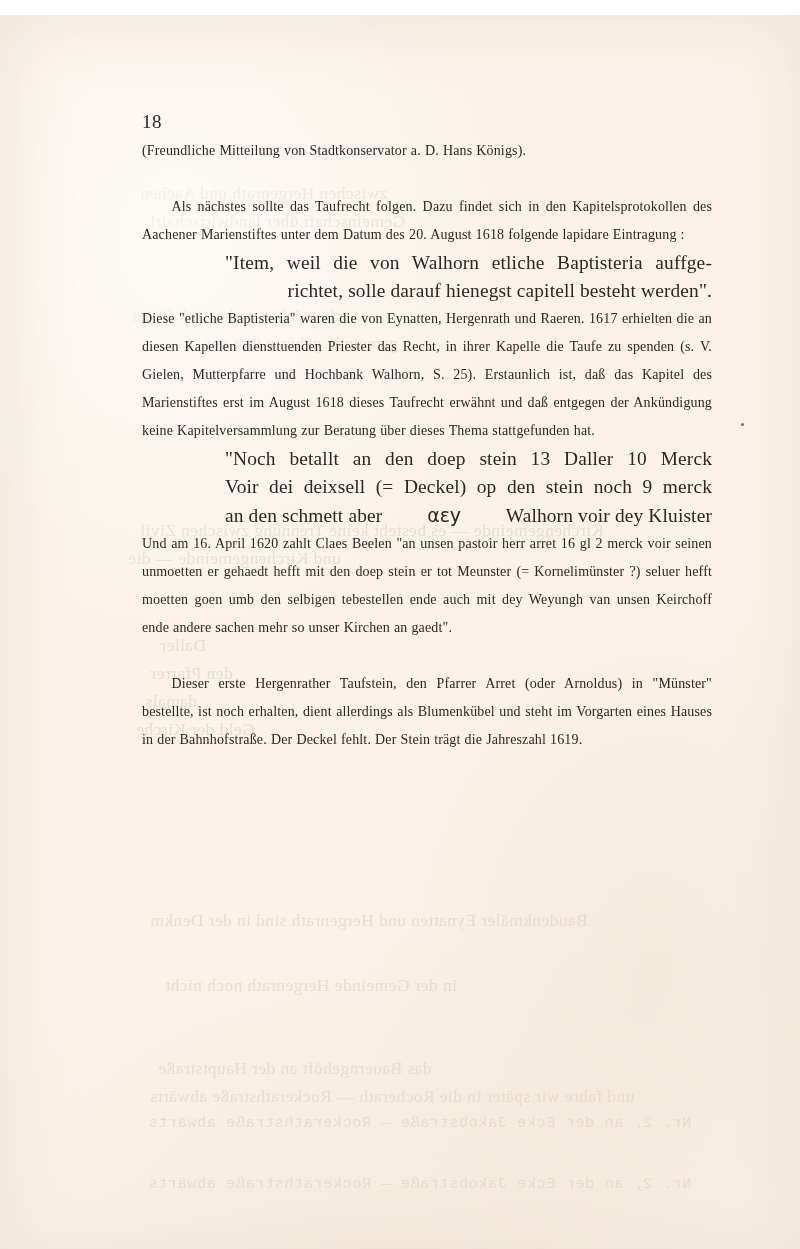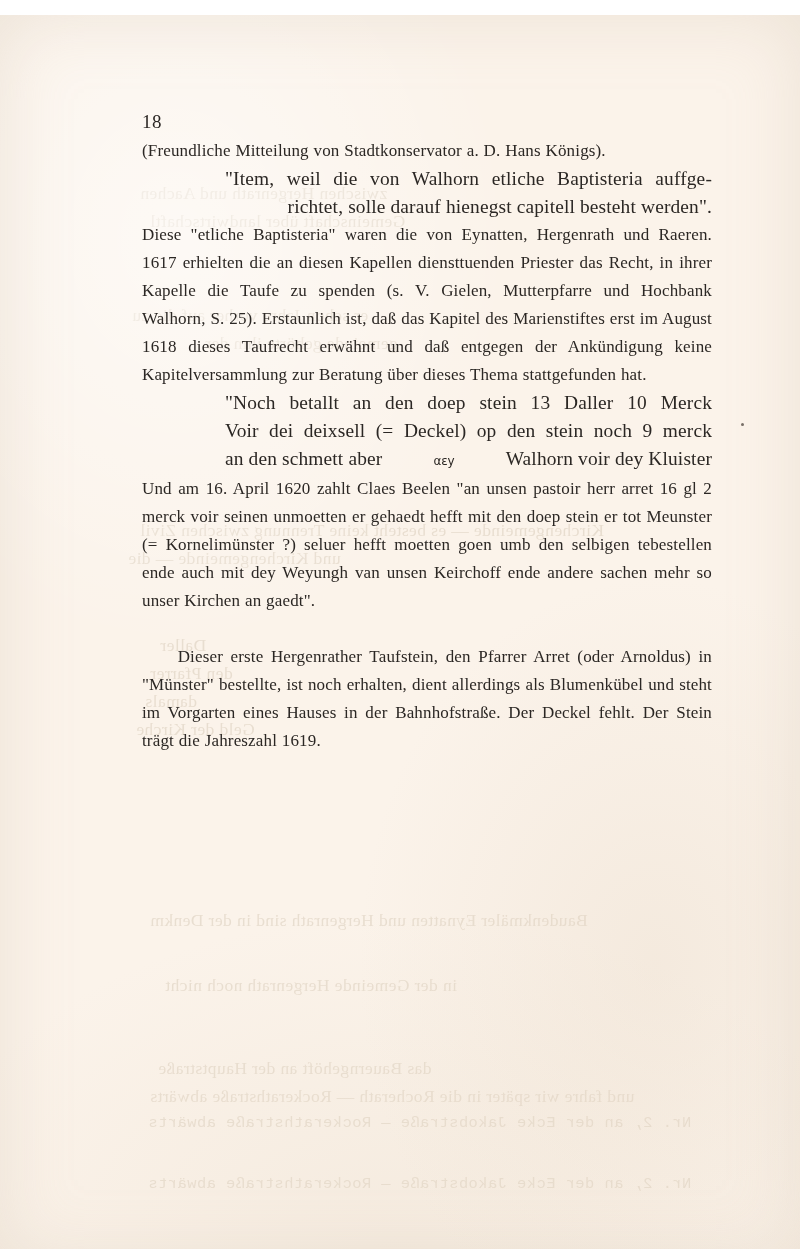--- a/index.html
+++ b/index.html
@@ -84,21 +84,21 @@
 
   .textblock {
     position: absolute;
     left: 142px;
     top: 122px;
     width: 570px;
   }
 
   p.para {
     margin: 0;
-    font-size: 17px;
+    font-size: 14px;
     line-height: 28px;
     text-align: justify;
     text-justify: inter-word;
     letter-spacing: 0.15px;
     word-spacing: 0.4px;
     font-family: Liberation Serif, serif;
   }
 
   p.para.indent { text-indent: 2.1em; }
   p.para.gap    { margin-top: 28px; }
@@ -132,21 +132,21 @@
     height: 3px;
     border-radius: 50%;
     background: #5a524a;
     opacity: 0.82;
     z-index: 2;
   }
 
   
   .artifact {
     font-family: "DejaVu Sans", sans-serif;
-    font-size: 12px;
+    font-size: 19px;
     letter-spacing: -0.2px;
   }
 </style>
 </head>
 <body>
 
 <div class="page">
 
   <div>
     <div class="showthrough st-a">zwischen Hergenrath und Aachen</div>
@@ -170,20 +170,21 @@
   <div class="paper-grain"></div>
 
   <div class="content">
 
     <div class="folio">18</div>
 
     <div class="textblock">
 
       <p class="para">(Freundliche Mitteilung von Stadtkonservator a. D. Hans Königs).</p>
 
+      <p class="para indent gap">Als nächstes sollte das Taufrecht folgen. Dazu findet sich in den Kapitelsprotokollen des Aachener Marienstiftes unter dem Datum des 20. August 1618 folgende lapidare Eintragung :</p>
 
       <div class="quote">
         <span class="ln">"Item, weil die von Walhorn etliche Baptisteria auffge-</span>
         <span class="ln last">richtet, solle darauf hienegst capitell besteht werden".</span>
       </div>
 
       <p class="para">Diese "etliche Baptisteria" waren die von Eynatten, Hergenrath und Raeren. 1617 erhielten die an diesen Kapellen diensttuenden Priester das Recht, in ihrer Kapelle die Taufe zu spenden (s. V. Gielen, Mutterpfarre und Hochbank Walhorn, S. 25). Erstaunlich ist, daß das Kapitel des Marienstiftes erst im August 1618 dieses Taufrecht erwähnt und daß entgegen der Ankündigung keine Kapitelversammlung zur Beratung über dieses Thema stattgefunden hat.</p>
 
 
       <div class="quote">

